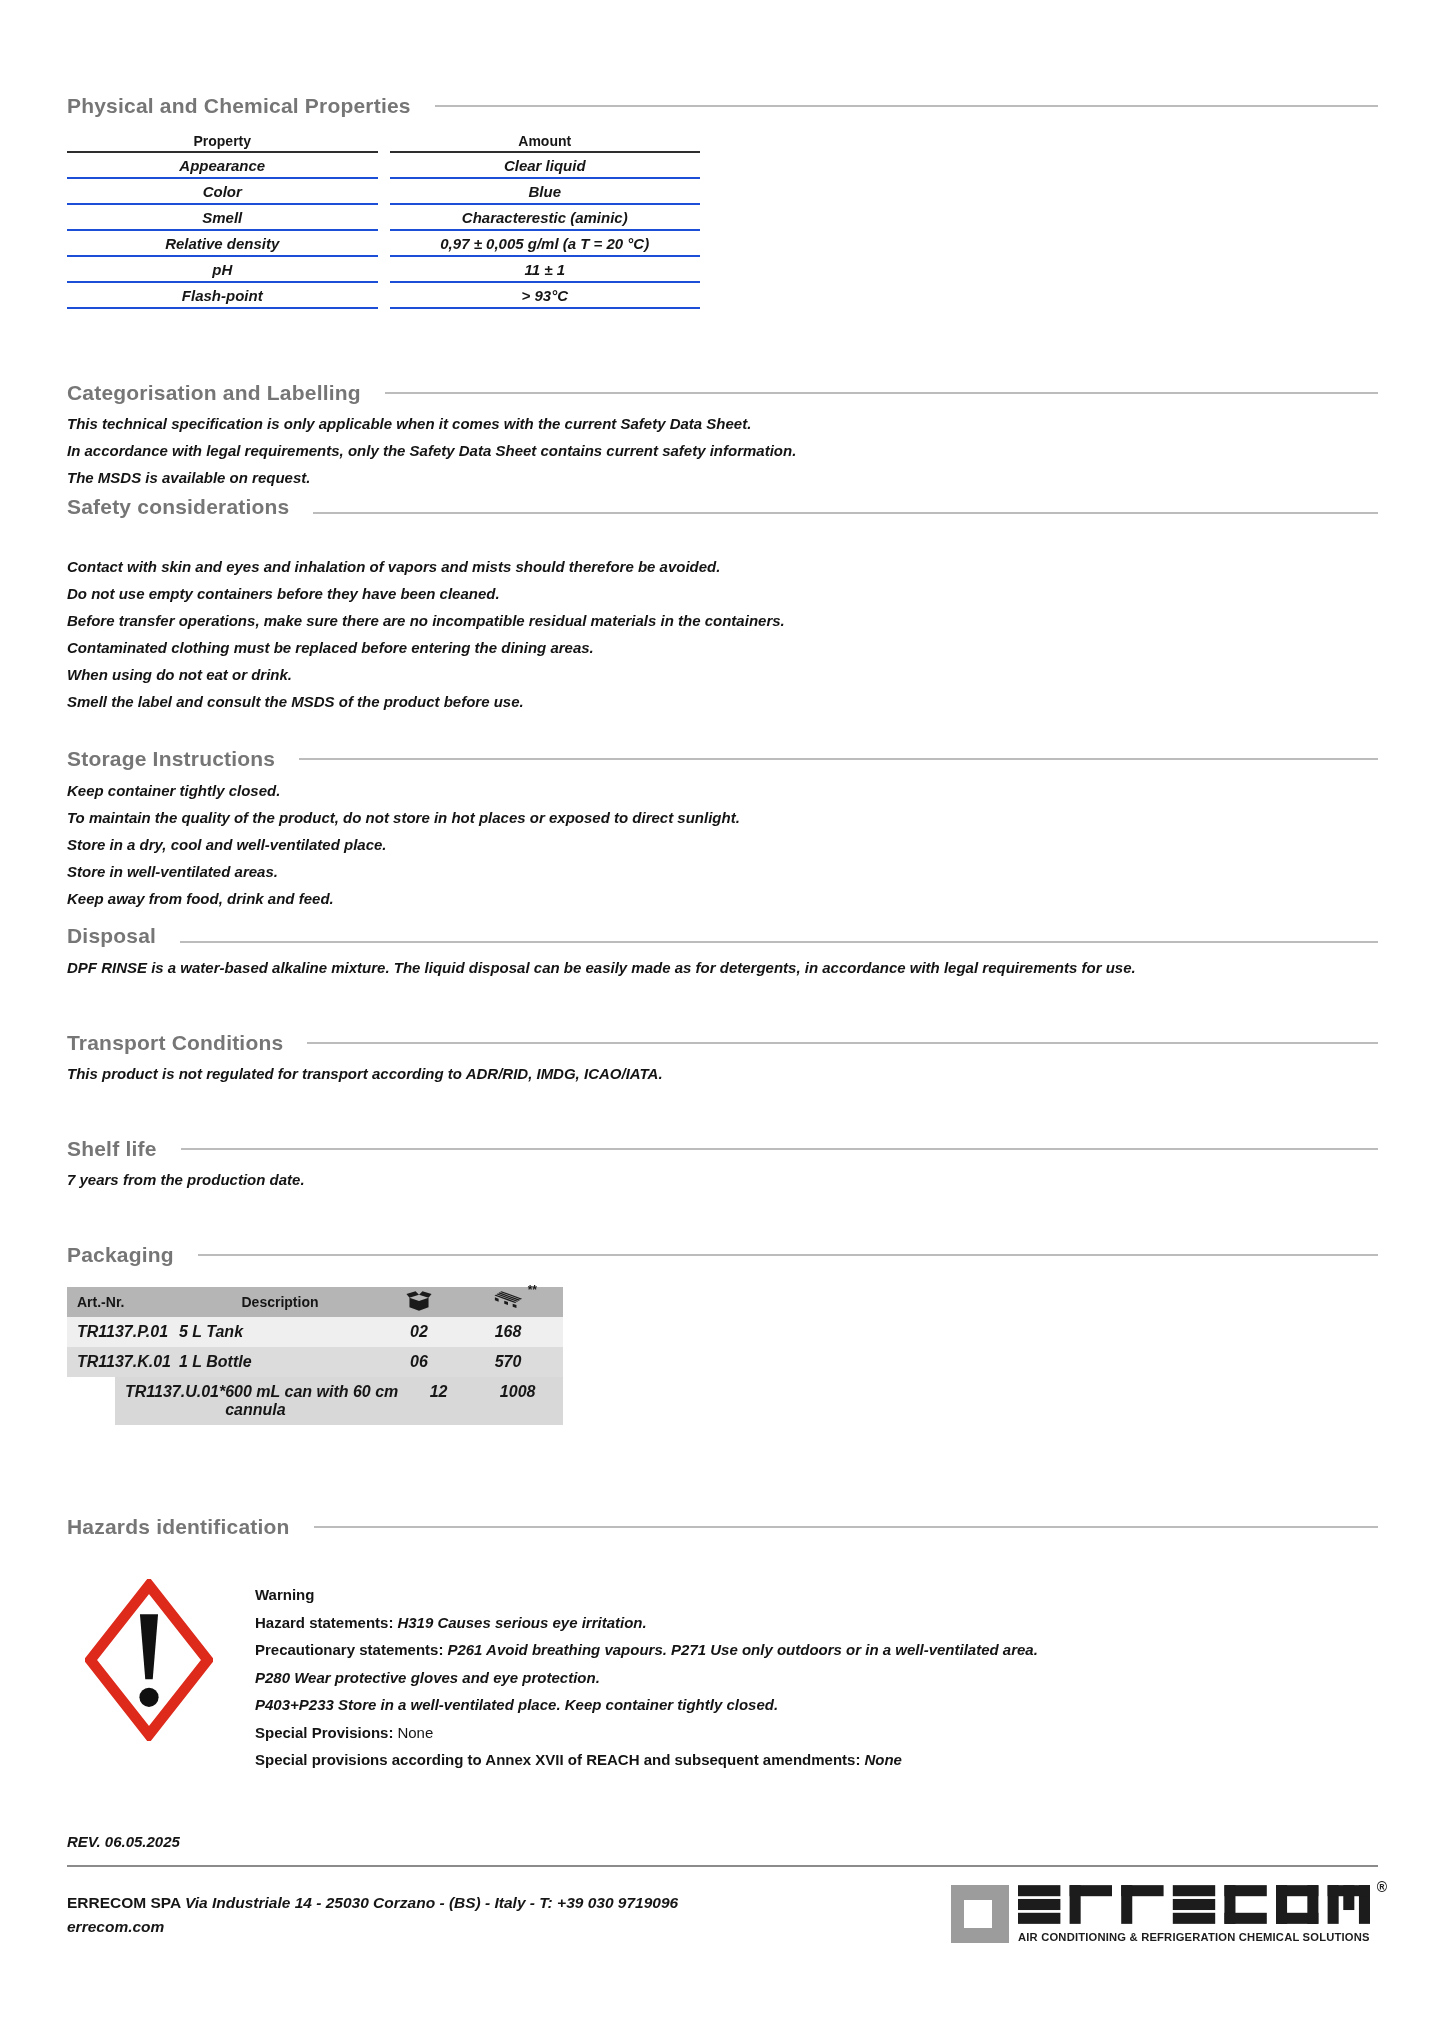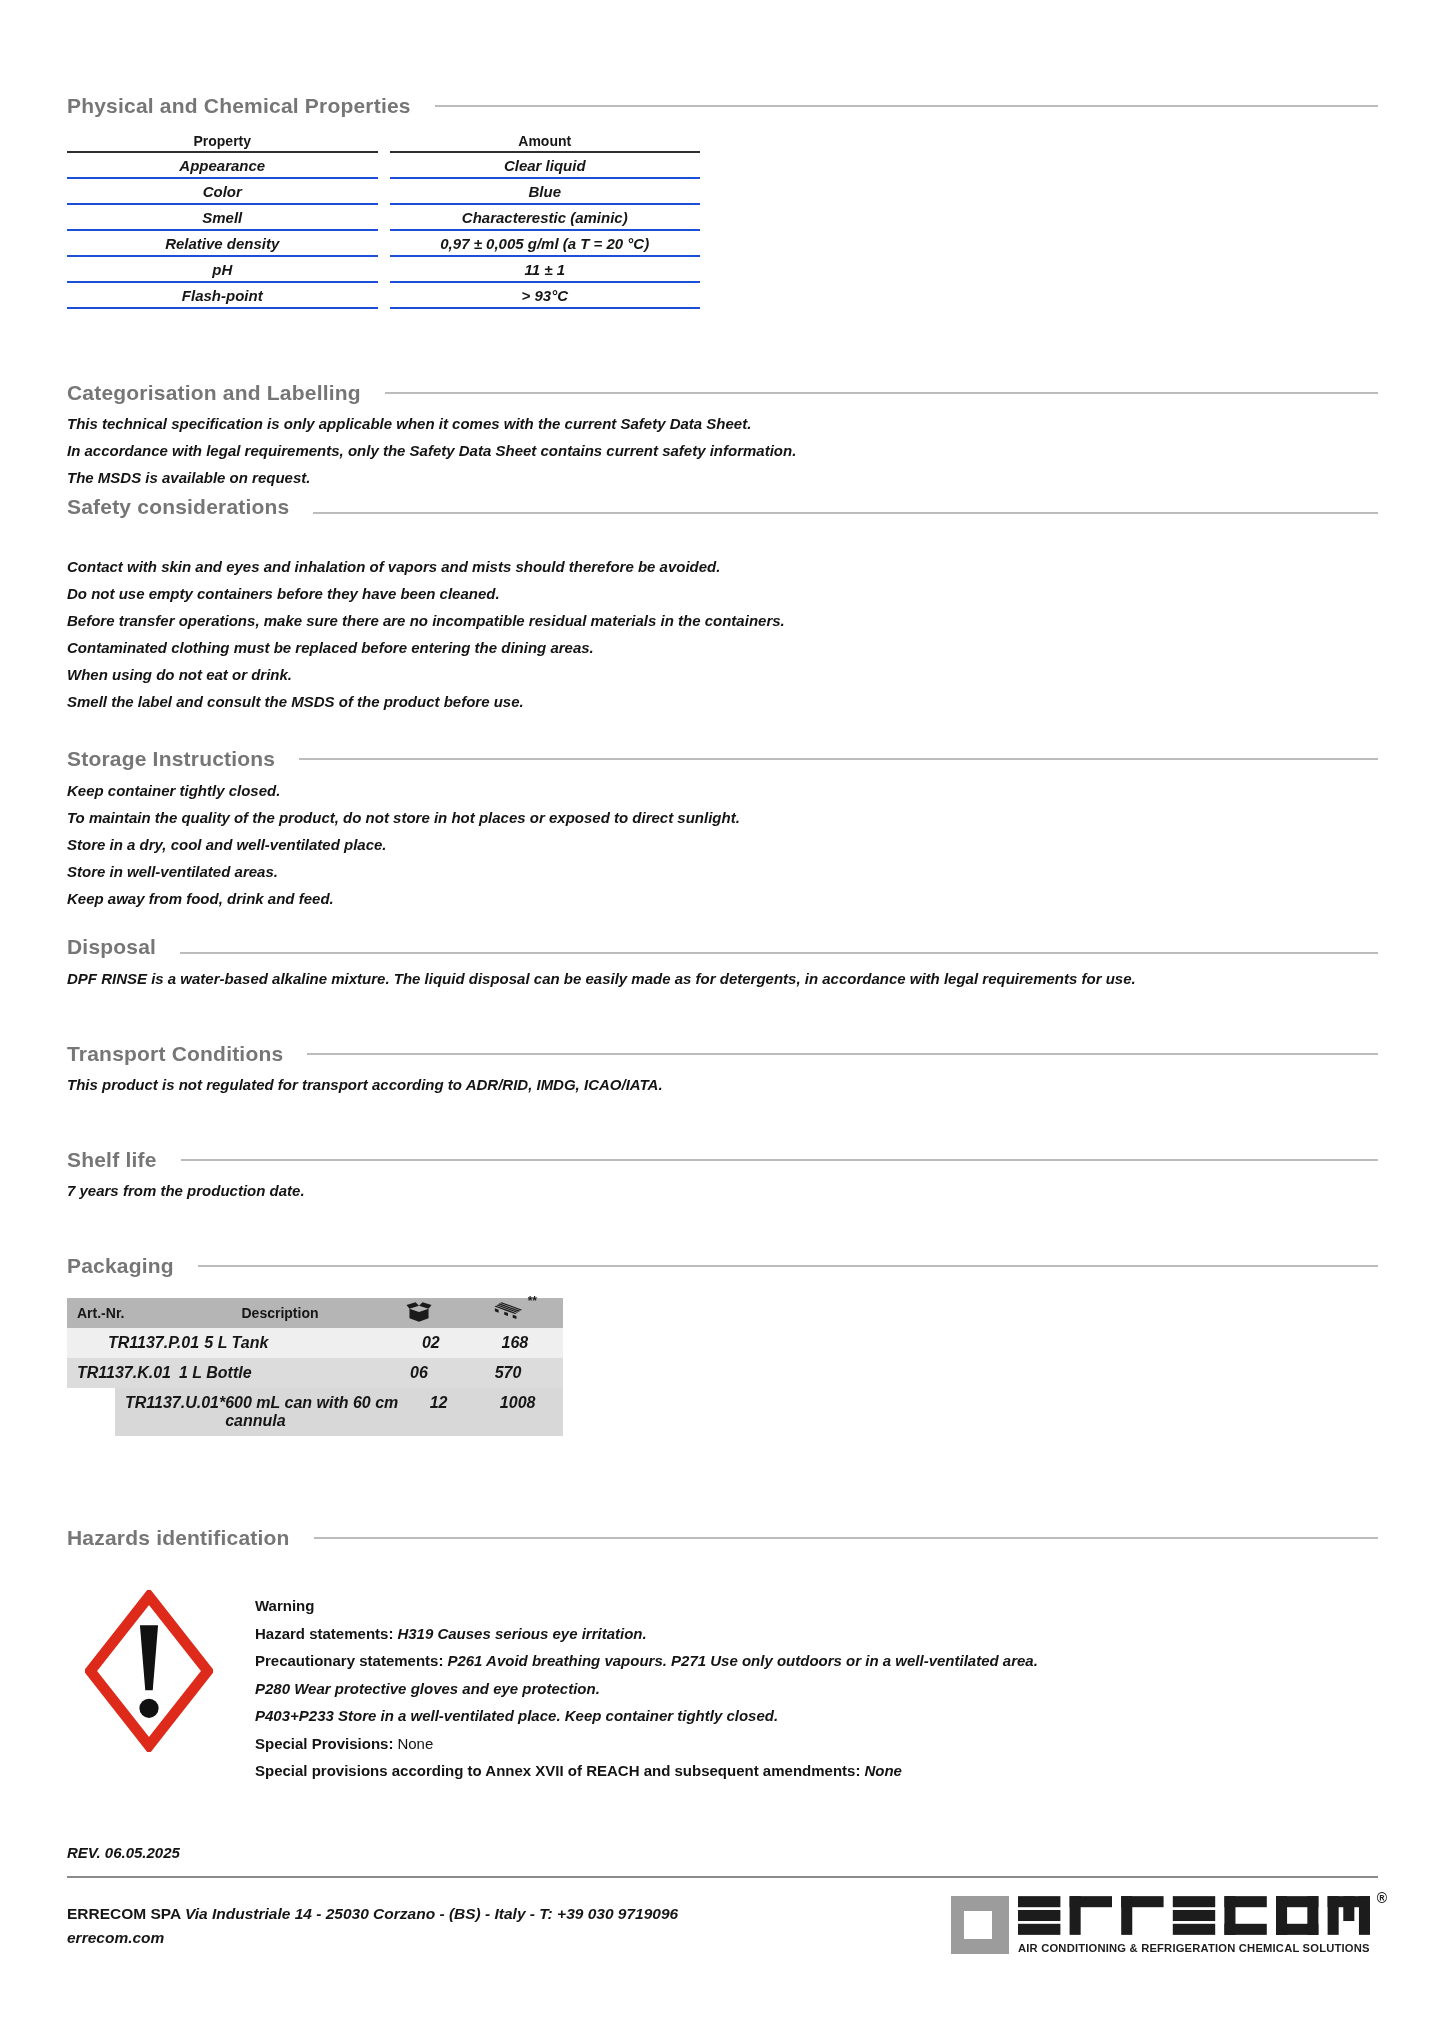--- a/index.html
+++ b/index.html
@@ -43,21 +43,21 @@
     border-bottom: 2.5px solid #2e2e2e; padding: 1px 0 2px;
   }
 
   .m-physical { margin-top: 94px; }
   .m-categorisation { margin-top: 72px; }
   .cat-lines { margin-top: 5px; }
   .m-safety { margin-top: 4px; }
   .safety-lines { margin-top: 34px; }
   .m-storage { margin-top: 32px; }
   .storage-lines { margin-top: 6px; }
-  .m-disposal { margin-top: 23px; }
+  .m-disposal { margin-top: 12px; }
   .disposal-para { margin-top: 6px; }
   .m-transport { margin-top: 50px; }
   .transport-para { margin-top: 5px; }
   .m-shelf { margin-top: 50px; }
   .shelf-para { margin-top: 5px; }
   .m-packaging { margin-top: 50px; }
   .m-hazards { margin-top: 90px; }
 
   
   .pkg-table { width: 496px; margin-top: 20px; font-size: 16px; font-weight: bold; font-style: italic; }
@@ -65,21 +65,21 @@
   .pkg-head {
     background: #b5b5b5; font-style: normal; font-size: 14px;
     align-items: center; height: 30px;
   }
   .c-art { width: 112px; padding: 6px 0 6px 10px; }
   .c-desc { width: 202px; padding: 6px 0; }
   .c-box { width: 76px; padding: 6px 0; text-align: center; }
   .c-pal { width: 102px; padding: 6px 0; text-align: center; }
   .pkg-head .c-art, .pkg-head .c-desc, .pkg-head .c-box, .pkg-head .c-pal { padding-top: 0; padding-bottom: 0; }
   .pkg-head .c-desc { text-align: center; }
-  .pkg-r1 { background: #efefef; padding-left: 31px; }
+  .pkg-r1 { background: #efefef; }
   .pkg-r2 { background: #dcdcdc; }
   .pkg-r3 { background: #d8d8d8; margin-left: 48px; }
   .pkg-icon { position: relative; display: inline-block; line-height: 0; }
   .pkg-icon .stars {
     position: absolute; top: -7px; right: -14px;
     font-size: 12px; font-weight: bold; font-style: normal; line-height: 1;
   }
   .pkg-foot { margin-top: 2px; font-size: 16px; }
 
   

